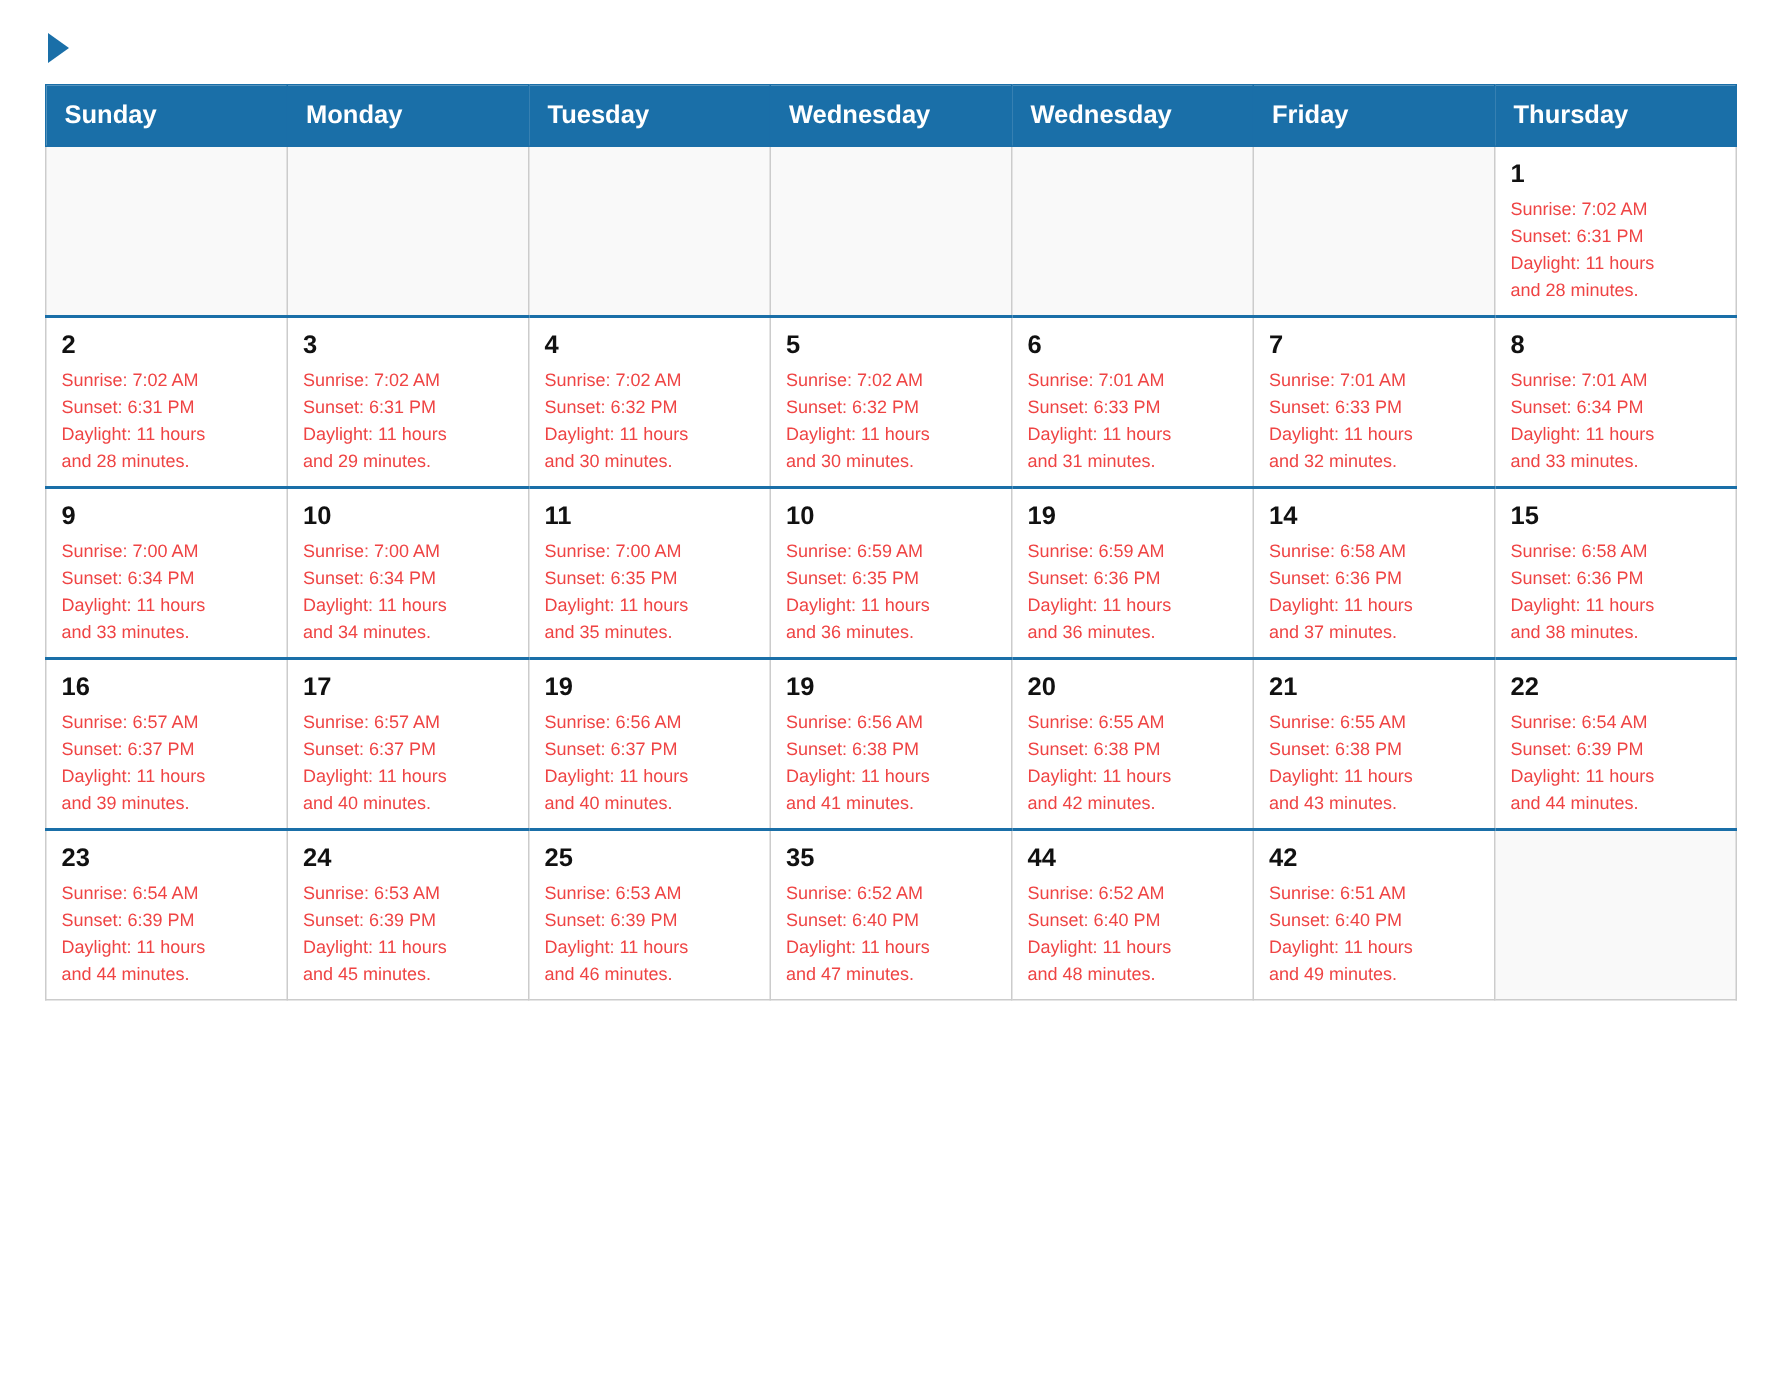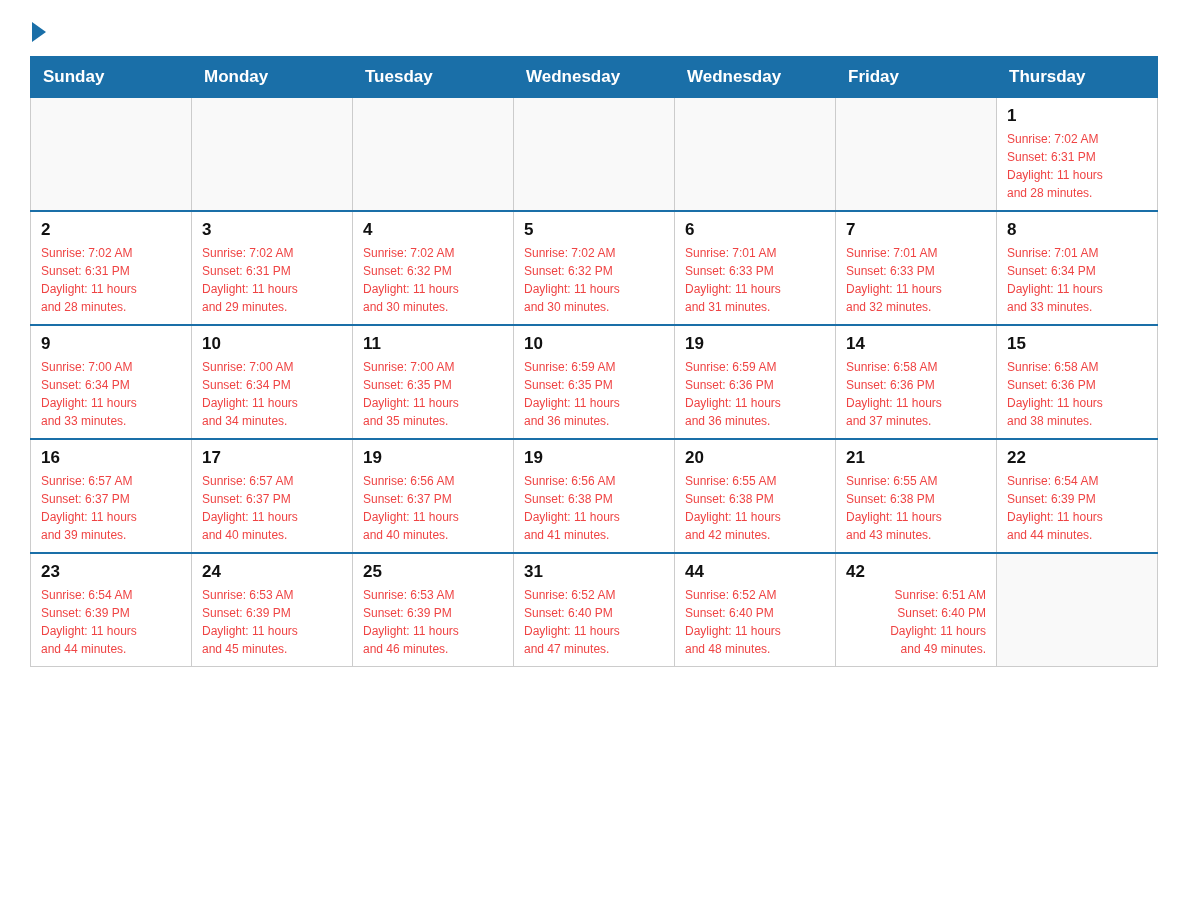--- a/index.html
+++ b/index.html
@@ -317,36 +317,36 @@
 and 45 minutes.</div>
         </td>
         <td>
           <span class="day-num">25</span>
           <div class="day-info" style="white-space: pre-line;">Sunrise: 6:53 AM
 Sunset: 6:39 PM
 Daylight: 11 hours
 and 46 minutes.</div>
         </td>
         <td>
-          <span class="day-num">31</span>
+          <span class="day-num">35</span>
           <div class="day-info" style="white-space: pre-line;">Sunrise: 6:52 AM
 Sunset: 6:40 PM
 Daylight: 11 hours
 and 47 minutes.</div>
         </td>
         <td>
           <span class="day-num">44</span>
           <div class="day-info" style="white-space: pre-line;">Sunrise: 6:52 AM
 Sunset: 6:40 PM
 Daylight: 11 hours
 and 48 minutes.</div>
         </td>
         <td>
           <span class="day-num">42</span>
-          <div class="day-info" style="white-space: pre-line; text-align: right;">Sunrise: 6:51 AM
+          <div class="day-info" style="white-space: pre-line;">Sunrise: 6:51 AM
 Sunset: 6:40 PM
 Daylight: 11 hours
 and 49 minutes.</div>
         </td>
         <td class="empty"></td>
       </tr>
     </tbody>
 </table>
 
 </body></html>

